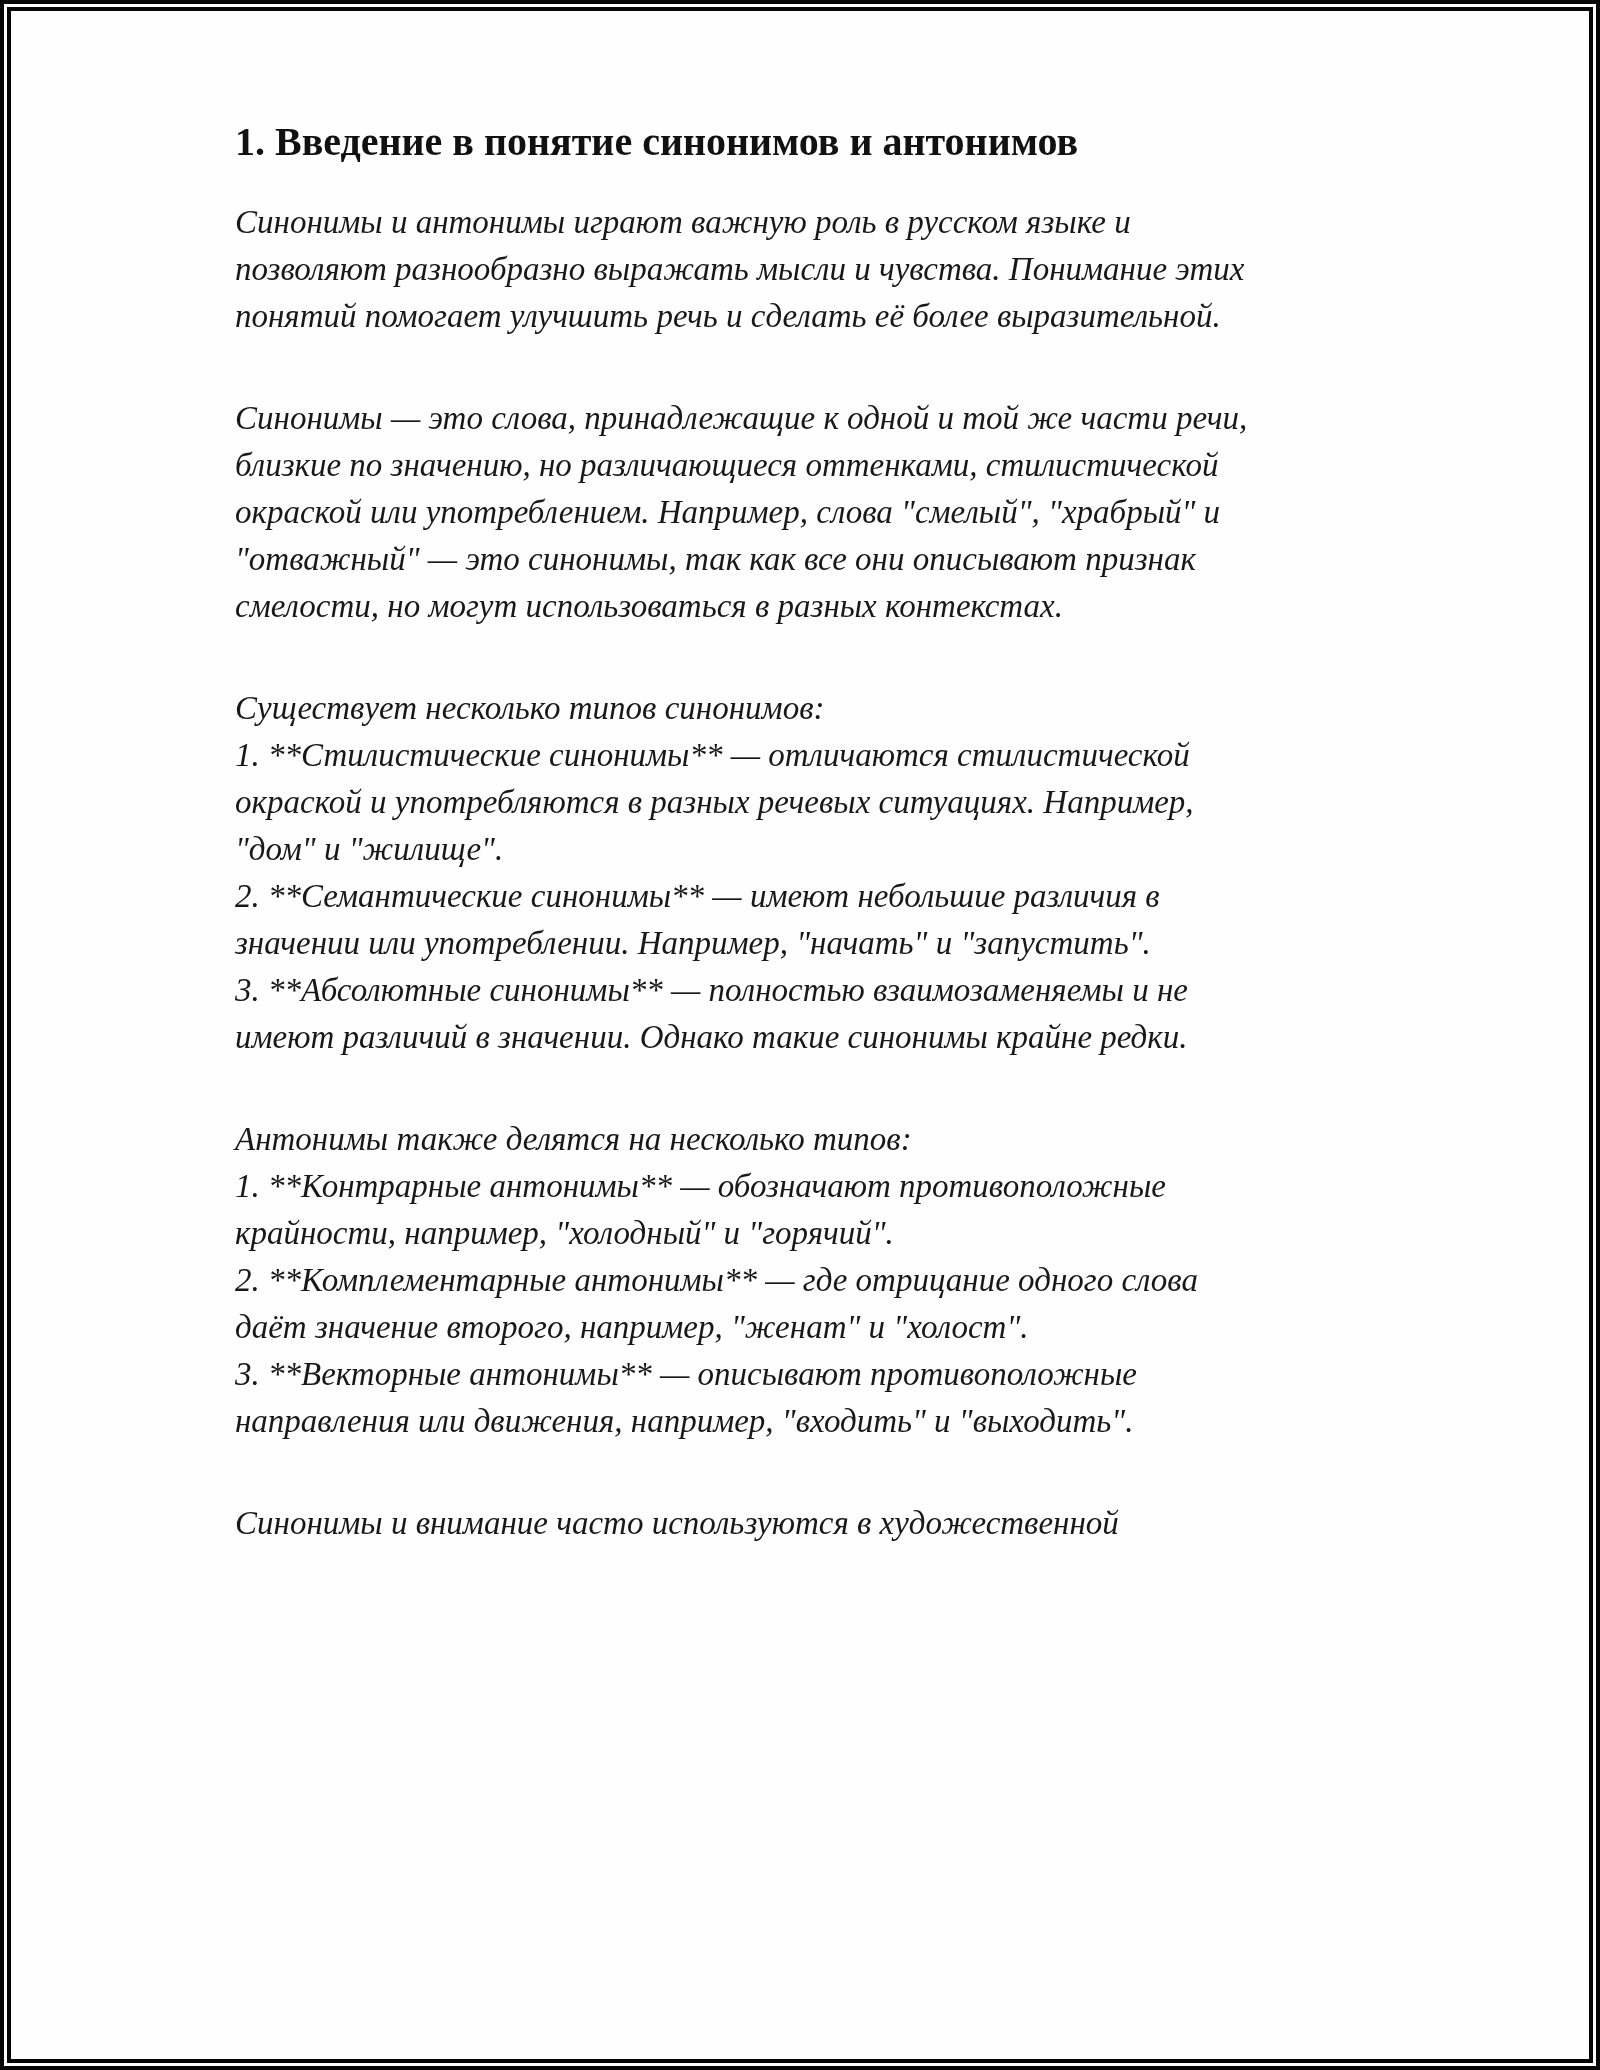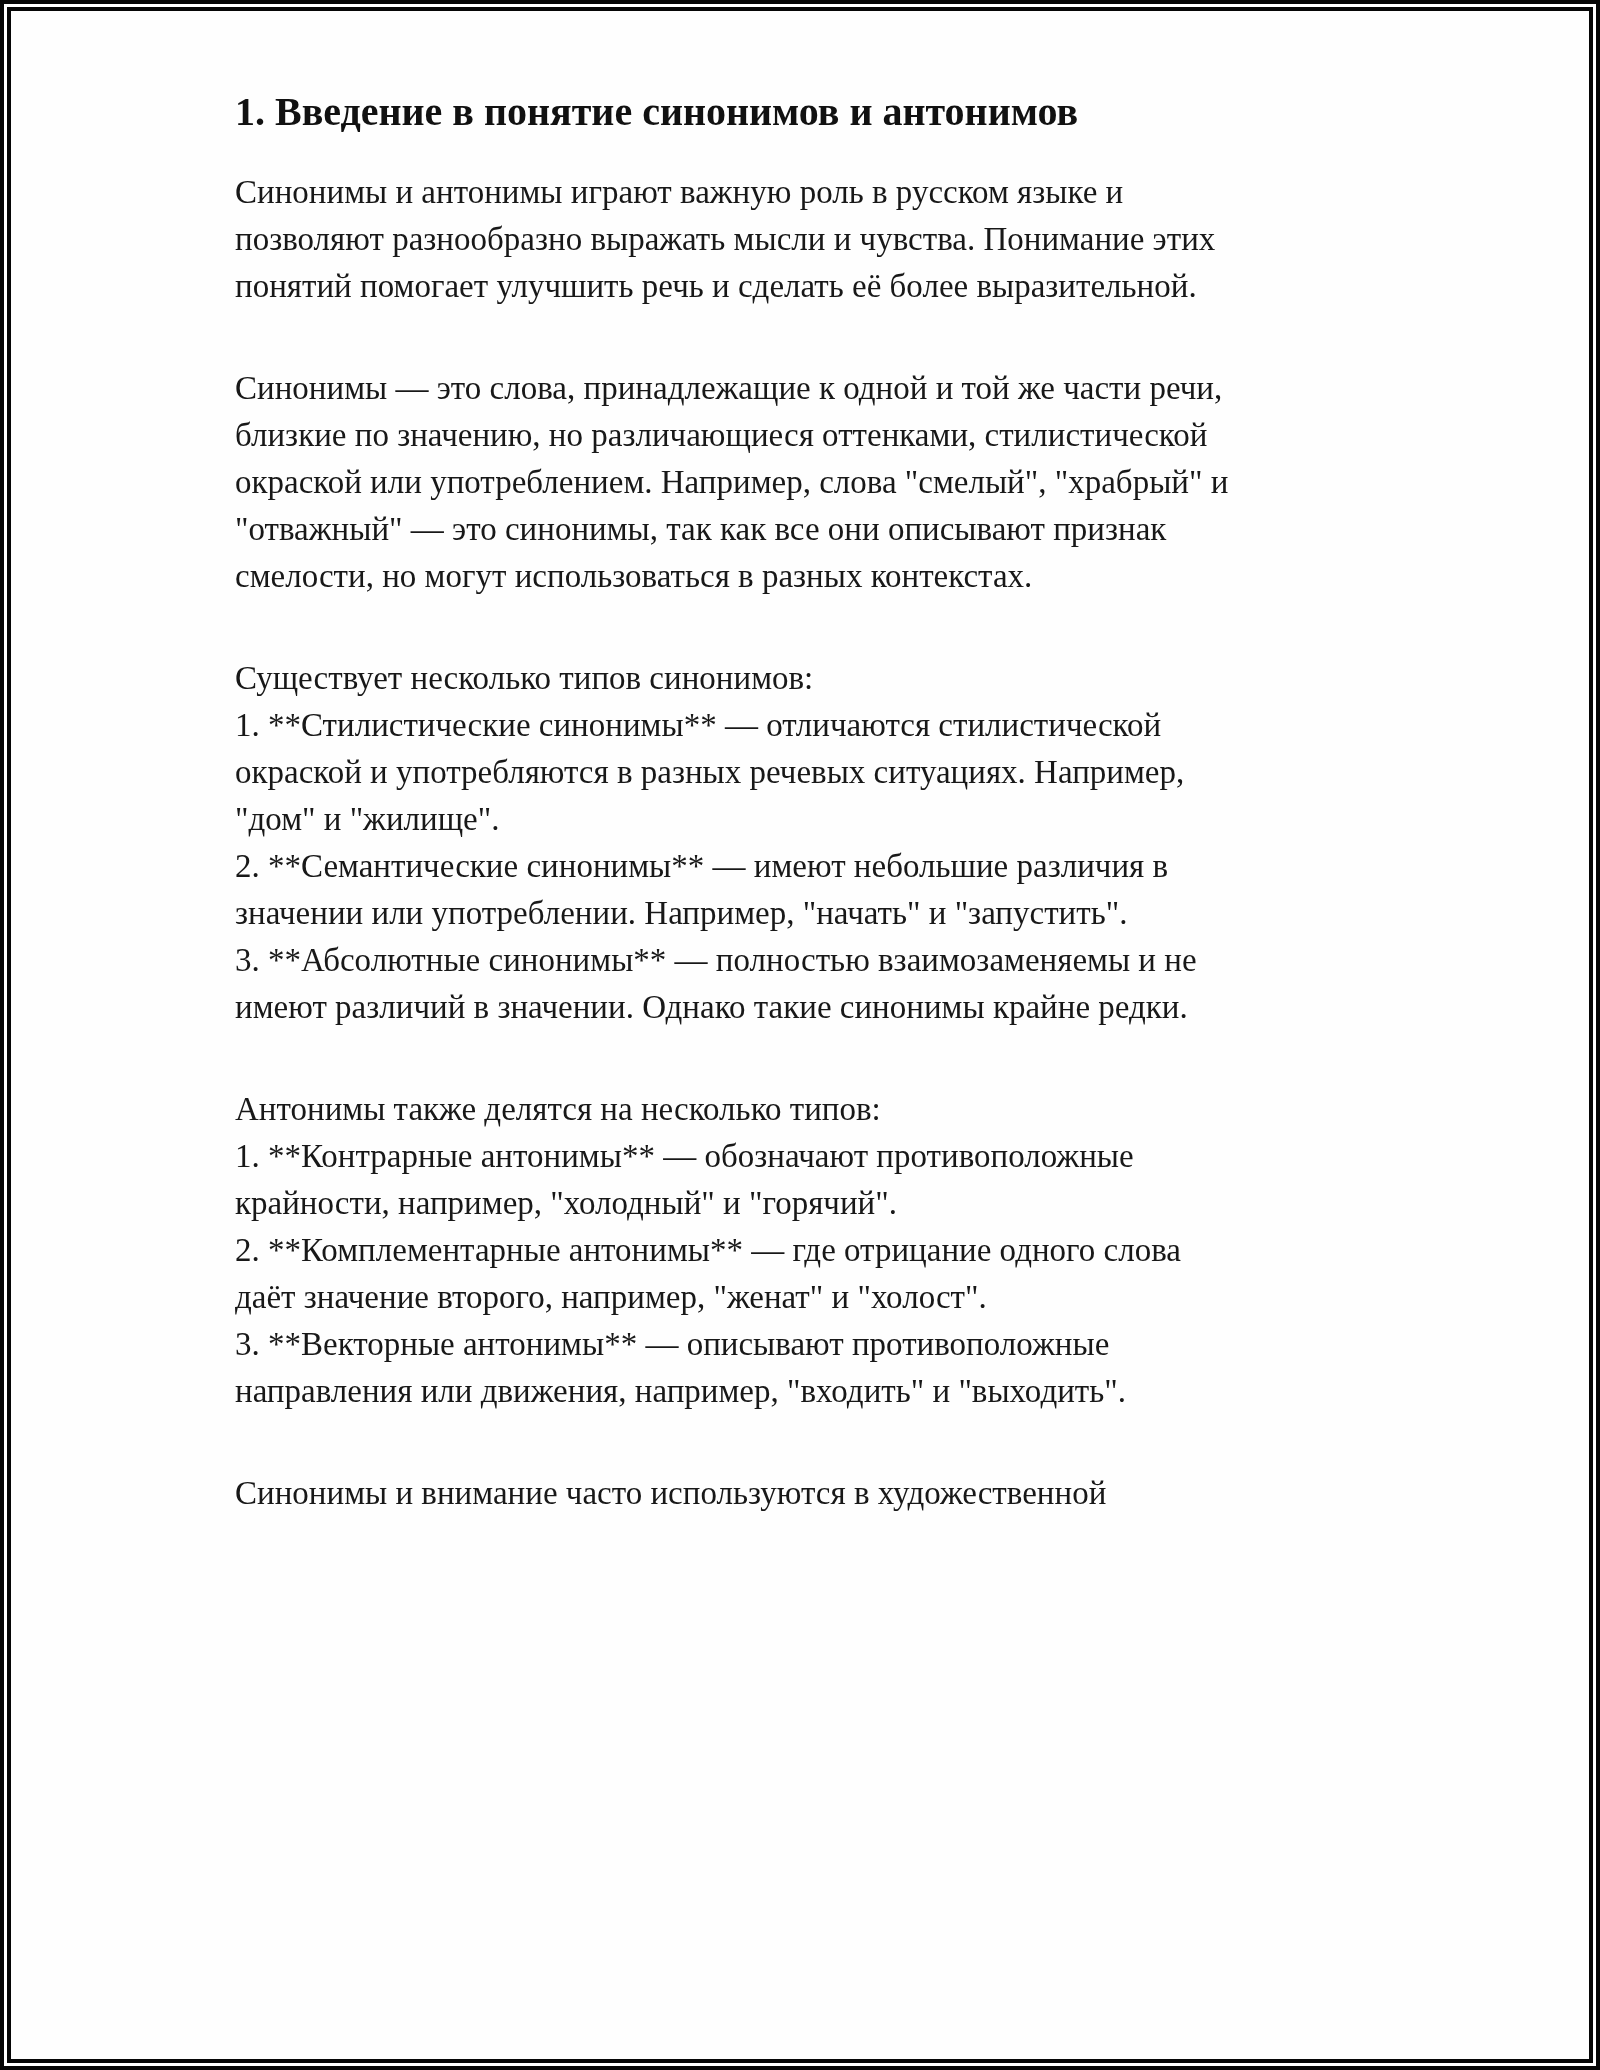--- a/index.html
+++ b/index.html
@@ -27,37 +27,38 @@
     width: 100%;
     height: 100%;
     border: 4px solid #060606;
     background: #fefefe;
     overflow: hidden;
   }
   .content {
     box-sizing: border-box;
     width: 100%;
     height: 100%;
-    padding: 77px 150px 0 224px;
+    padding: 107px 150px 0 224px;
     color: #181818;
   }
   h1.doc-heading {
     font-size: 40px;
     line-height: 48px;
     font-weight: bold;
     margin: 0 0 33px 0;
     color: #111111;
     white-space: pre-line;
   }
   p.para {
     font-size: 33px;
     line-height: 47px;
     margin: 0 0 55px 0;
     white-space: pre-line;
     text-align: left;
+    font-style: italic;
   }
 </style>
 </head>
 <body>
 
 <div class="frame-outer">
   <div class="frame-inner">
     <div class="content">
       <h1 class="doc-heading">1. Введение в понятие синонимов и антонимов</h1>
       <p class="para">Синонимы и антонимы играют важную роль в русском языке и

